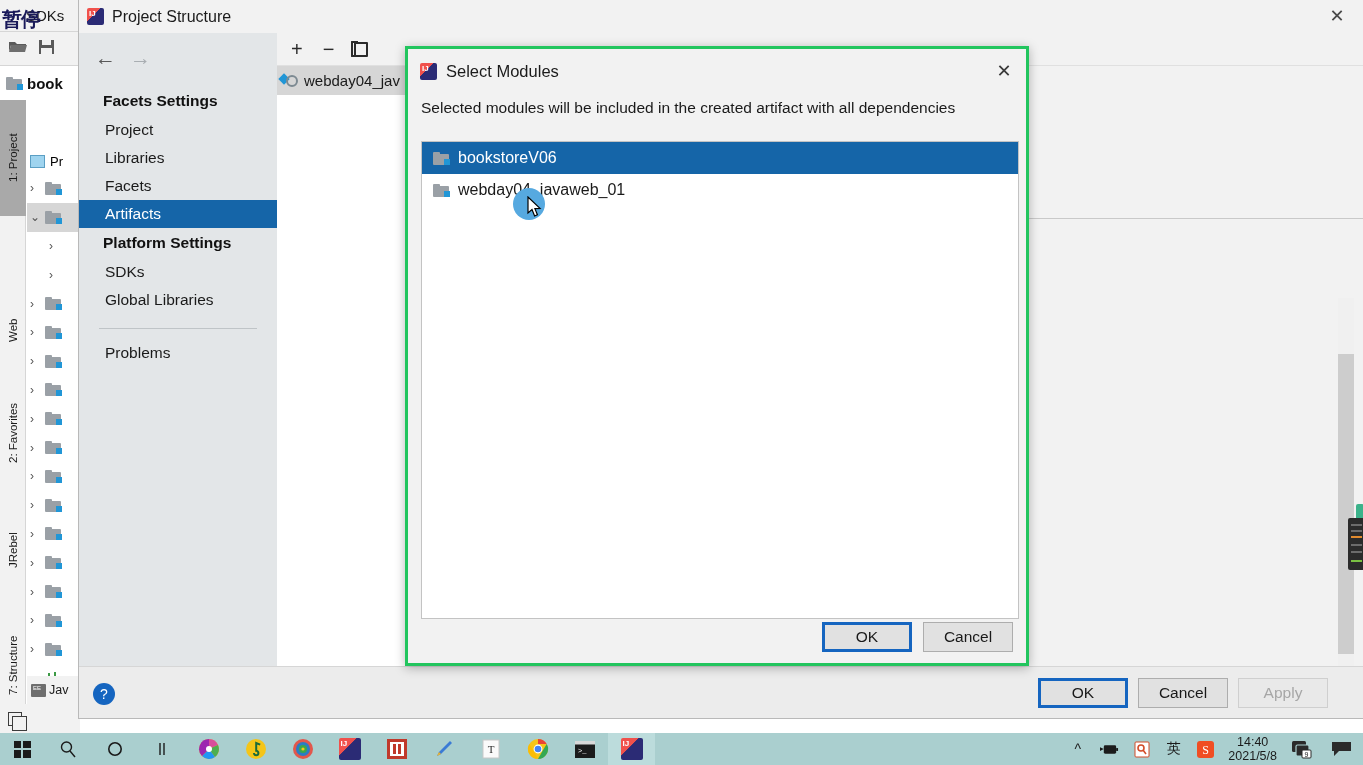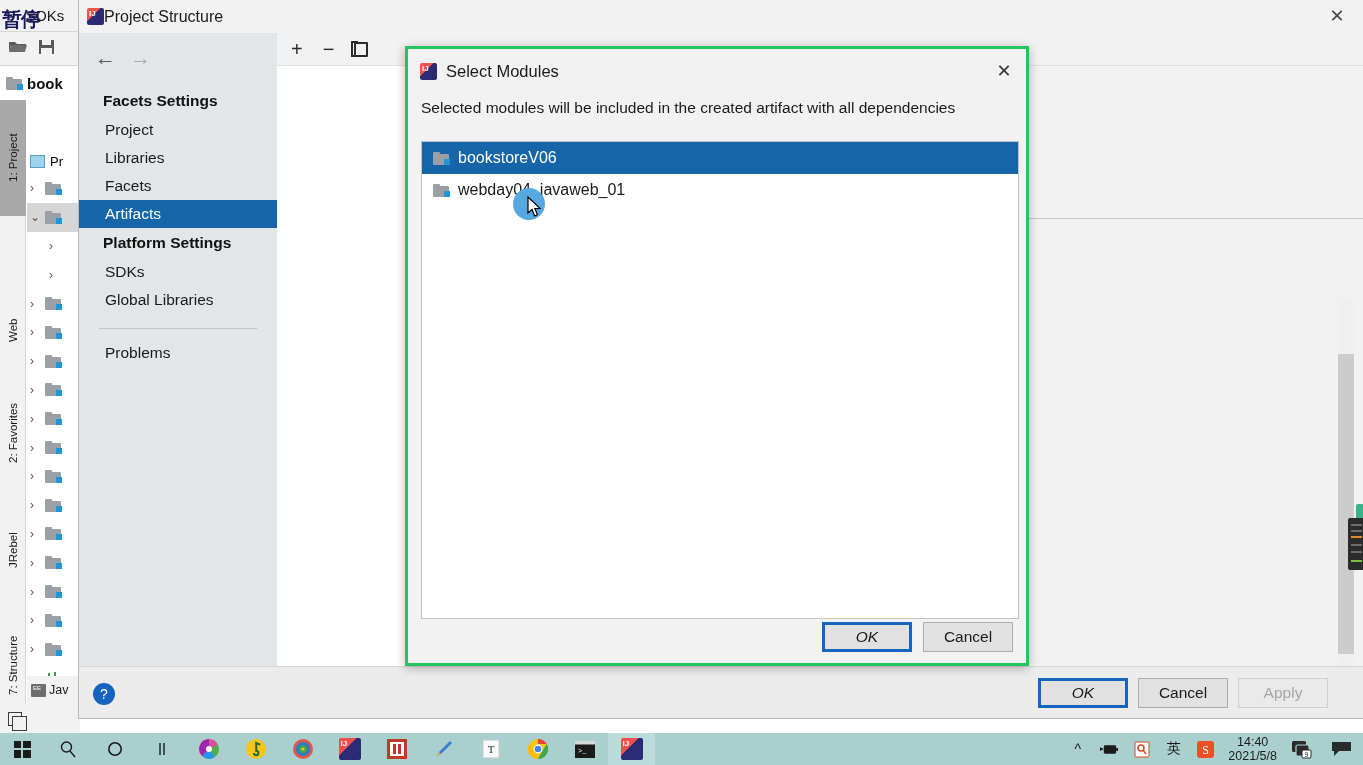--- a/index.html
+++ b/index.html
@@ -83,21 +83,21 @@
   
   .black-bar { position:absolute; left:763px; top:0; width:524px; height:6px; background:#000; }
 
   
   .ps-window {
     position:absolute; left:78px; top:0; width:1285px; height:719px;
     background:#f2f2f2; border:1px solid #b9b9b9; border-top:none;
   }
   .ps-title {
     position:absolute; left:0; top:0; width:1285px; height:33px;
-    background:#f2f2f2; display:flex; align-items:center; padding-left:8px; 
+    background:#f2f2f2; display:flex; align-items:center; padding-left:8px; gap:8px;
   }
   .ps-title-text { font-size:16px; color:#1b1b1b; }
   .ps-close {
     position:absolute; right:10px; top:4px; width:34px; height:24px;
     display:flex; align-items:center; justify-content:center;
     font-size:18px; color:#4a4a4a; cursor:default;
   }
   .ij-ico {
     width:17px; height:17px; position:relative; flex:0 0 auto;
     background: linear-gradient(135deg,#f0514c 0%,#f0514c 40%,#2b2b75 41%,#2b2b75 100%);
@@ -193,21 +193,21 @@
   }
   .help-btn {
     position:absolute; left:14px; top:16px; width:22px; height:22px; border-radius:50%;
     background:#1565c0; color:#fff; font-size:14px; display:flex; align-items:center; justify-content:center;
   }
   .btn {
     height:30px; min-width:90px; background:#e1e1e1; border:1px solid #adadad;
     font-size:15.5px; color:#1a1a1a; display:flex; align-items:center; justify-content:center;
     font-family:"Liberation Sans", sans-serif;
   }
-  .btn.default { border:3px solid #1565c0;font-style:italic; }
+  .btn.default { border:3px solid #1565c0; }
   .btn.disabled { color:#a6a6a6; border-color:#cfcfcf; background:#e9e9e9; }
   .ps-footer-btns { position:absolute; right:36px; top:11px; display:flex; gap:10px; }
 
   
   .sm-dialog {
     position:absolute; left:405px; top:46px; width:624px; height:620px;
     background:#f2f2f2; border:3px solid #22c55e; box-shadow:0 2px 10px rgba(0,0,0,.28);
   }
   .sm-title { height:44px; display:flex; align-items:center; gap:9px; padding-left:12px; }
   .sm-title-text { font-size:16.5px; color:#1b1b1b; }
@@ -456,20 +456,29 @@
     </div>
 
     <div class="ps-center">
 
       <div class="ps-center-toolbar">
         <span class="tb-ico">+</span>
         <span class="tb-ico">−</span>
         <span class="copy-ico"></span>
       </div>
 
+      <div class="artifact-list">
+        <div class="artifact-row">
+          <span class="war-ico">
+              <i class="d1"></i>
+              <i class="d2"></i>
+            </span>
+          <span>webday04_jav</span>
+        </div>
+      </div>
 
       <div class="detail-pane">
 
         <div class="dp-row1" style="left:-18px;">
 
           <span class="combo">
             <span class="war-ico">
                 <i class="d1"></i>
                 <i class="d2"></i>
               </span>

